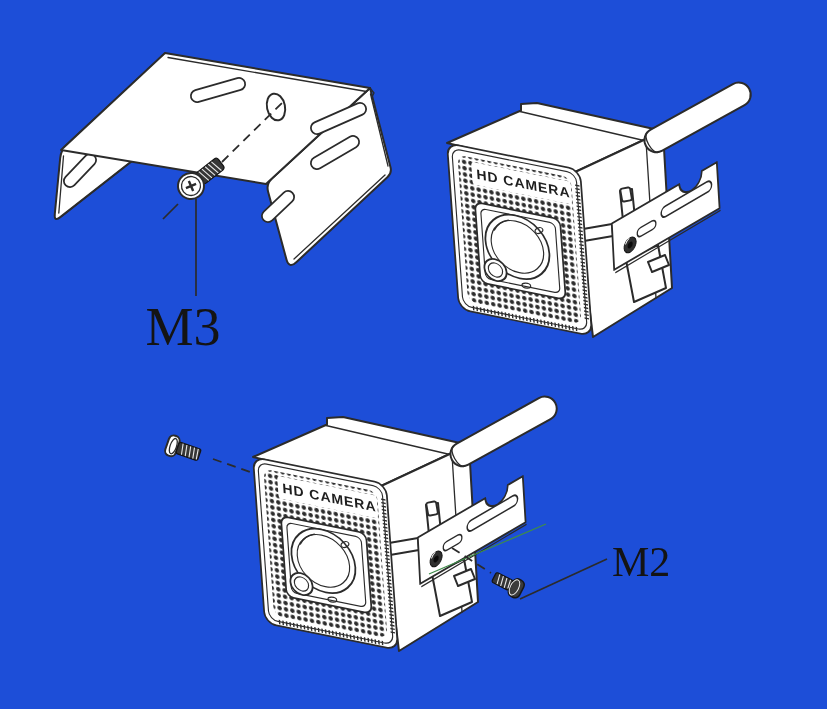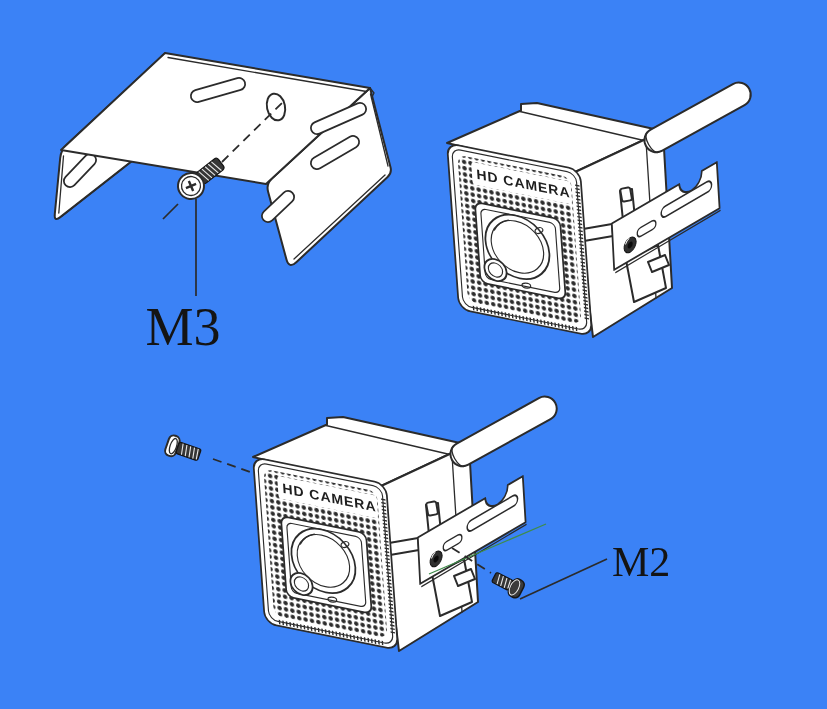--- a/index.html
+++ b/index.html
@@ -1,16 +1,16 @@
 <!DOCTYPE html>
 <html><head>
 <meta charset="utf-8">
 <style>
   html,body{margin:0;padding:0;background:#ffffff;}
-  .stage{position:relative;width:827px;height:709px;background:#3b82f6;overflow:hidden;
+  .stage{position:relative;width:827px;height:709px;background:#1d4ed8;overflow:hidden;
          font-family:"Liberation Sans",sans-serif;}
   svg{display:block;}
   .ln{fill:#ffffff;stroke:#2b2b2b;stroke-width:2;stroke-linejoin:round;}
   .thin{fill:none;stroke:#2b2b2b;stroke-width:1.3;stroke-linejoin:round;stroke-linecap:round;}
   .cap{stroke:#2b2b2b;stroke-linecap:round;fill:none;}
   .capw{stroke:#ffffff;stroke-linecap:round;fill:none;}
   .dash{stroke:#2b2b2b;stroke-width:1.8;stroke-dasharray:9 6;fill:none;stroke-linecap:butt;}
   .dk{fill:#363636;stroke:#141414;stroke-width:1.2;stroke-linejoin:round;}
   .thr{stroke:#e8e8e8;stroke-width:1.1;fill:none;}
   .leader{stroke:#2b2b2b;stroke-width:1.7;fill:none;}

